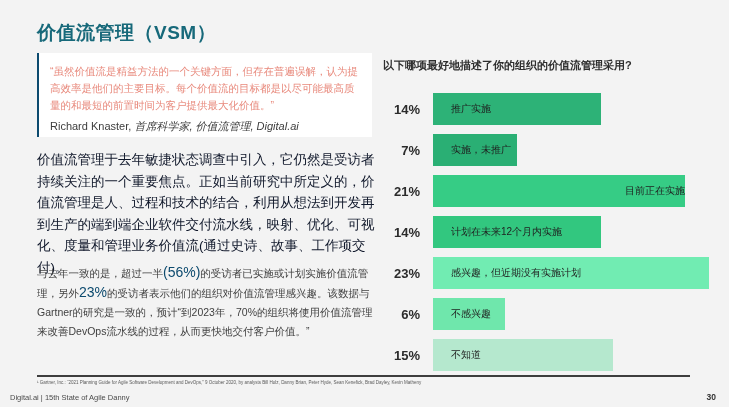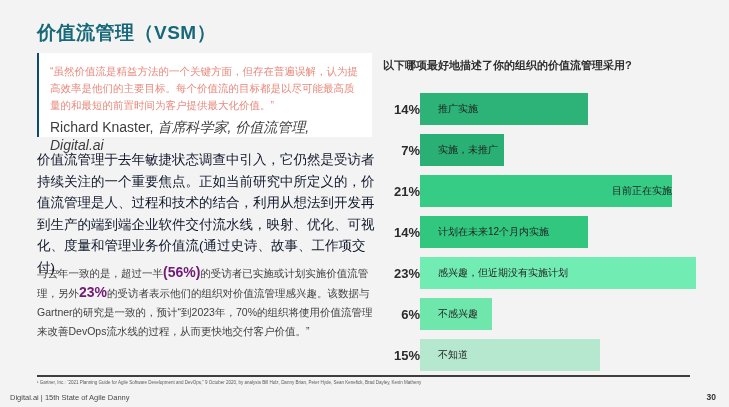--- a/index.html
+++ b/index.html
@@ -21,44 +21,44 @@
     position:absolute; left:37px; top:53px; width:335px; height:84px;
     background:#ffffff;
     border-left:2px solid #0c4a6e;
     padding:10px 12px 8px 11px;
   }
   .quote-text {
     margin:0; color:#e8897c;
     font-size:10.5px; line-height:17px;
   }
   .quote-attr {
-    margin:5px 0 0 0; color:#3d3d3d; font-size:14px;
+    margin:5px 0 0 0; color:#3d3d3d; font-size:11px;
   }
   .quote-attr .role { font-style:italic; }
   .para1 {
     position:absolute; left:37px; top:149px; width:341px;
     margin:0; font-size:13.5px; line-height:21.5px; color:#0f172a;
   }
   .para2 {
     position:absolute; left:37px; top:263px; width:340px;
     margin:0; font-size:10.5px; line-height:19px; color:#3f3f3f;
   }
-  .stat { font-size:14px; font-weight:bold; color:#701a75; }
+  .stat { font-size:14px; font-weight:normal; color:#0c4a6e; }
   .chart-title {
     position:absolute; left:383px; top:58px; width:335px;
     margin:0; font-size:11px; font-weight:bold; color:#2e2e2e;
   }
   .chart { position:absolute; left:383px; top:93px; }
   .bar-row { display:flex; align-items:center; height:32px; margin-bottom:9px; }
   .bar-val {
     flex:none; width:37px; text-align:right;
     font-size:13px; font-weight:bold; color:#2b2b2b;
   }
   .bar {
-    flex:none; height:32px; 
+    flex:none; height:32px; margin-left:13px;
     display:flex; align-items:center;
   }
   .bar-label {
     font-size:10px; color:#1f1f1f;
     padding-left:18px; white-space:nowrap;
   }
   .footnote-rule {
     position:absolute; left:37px; top:375px; width:653px; height:2px;
     background:#3d3d3d;
   }

